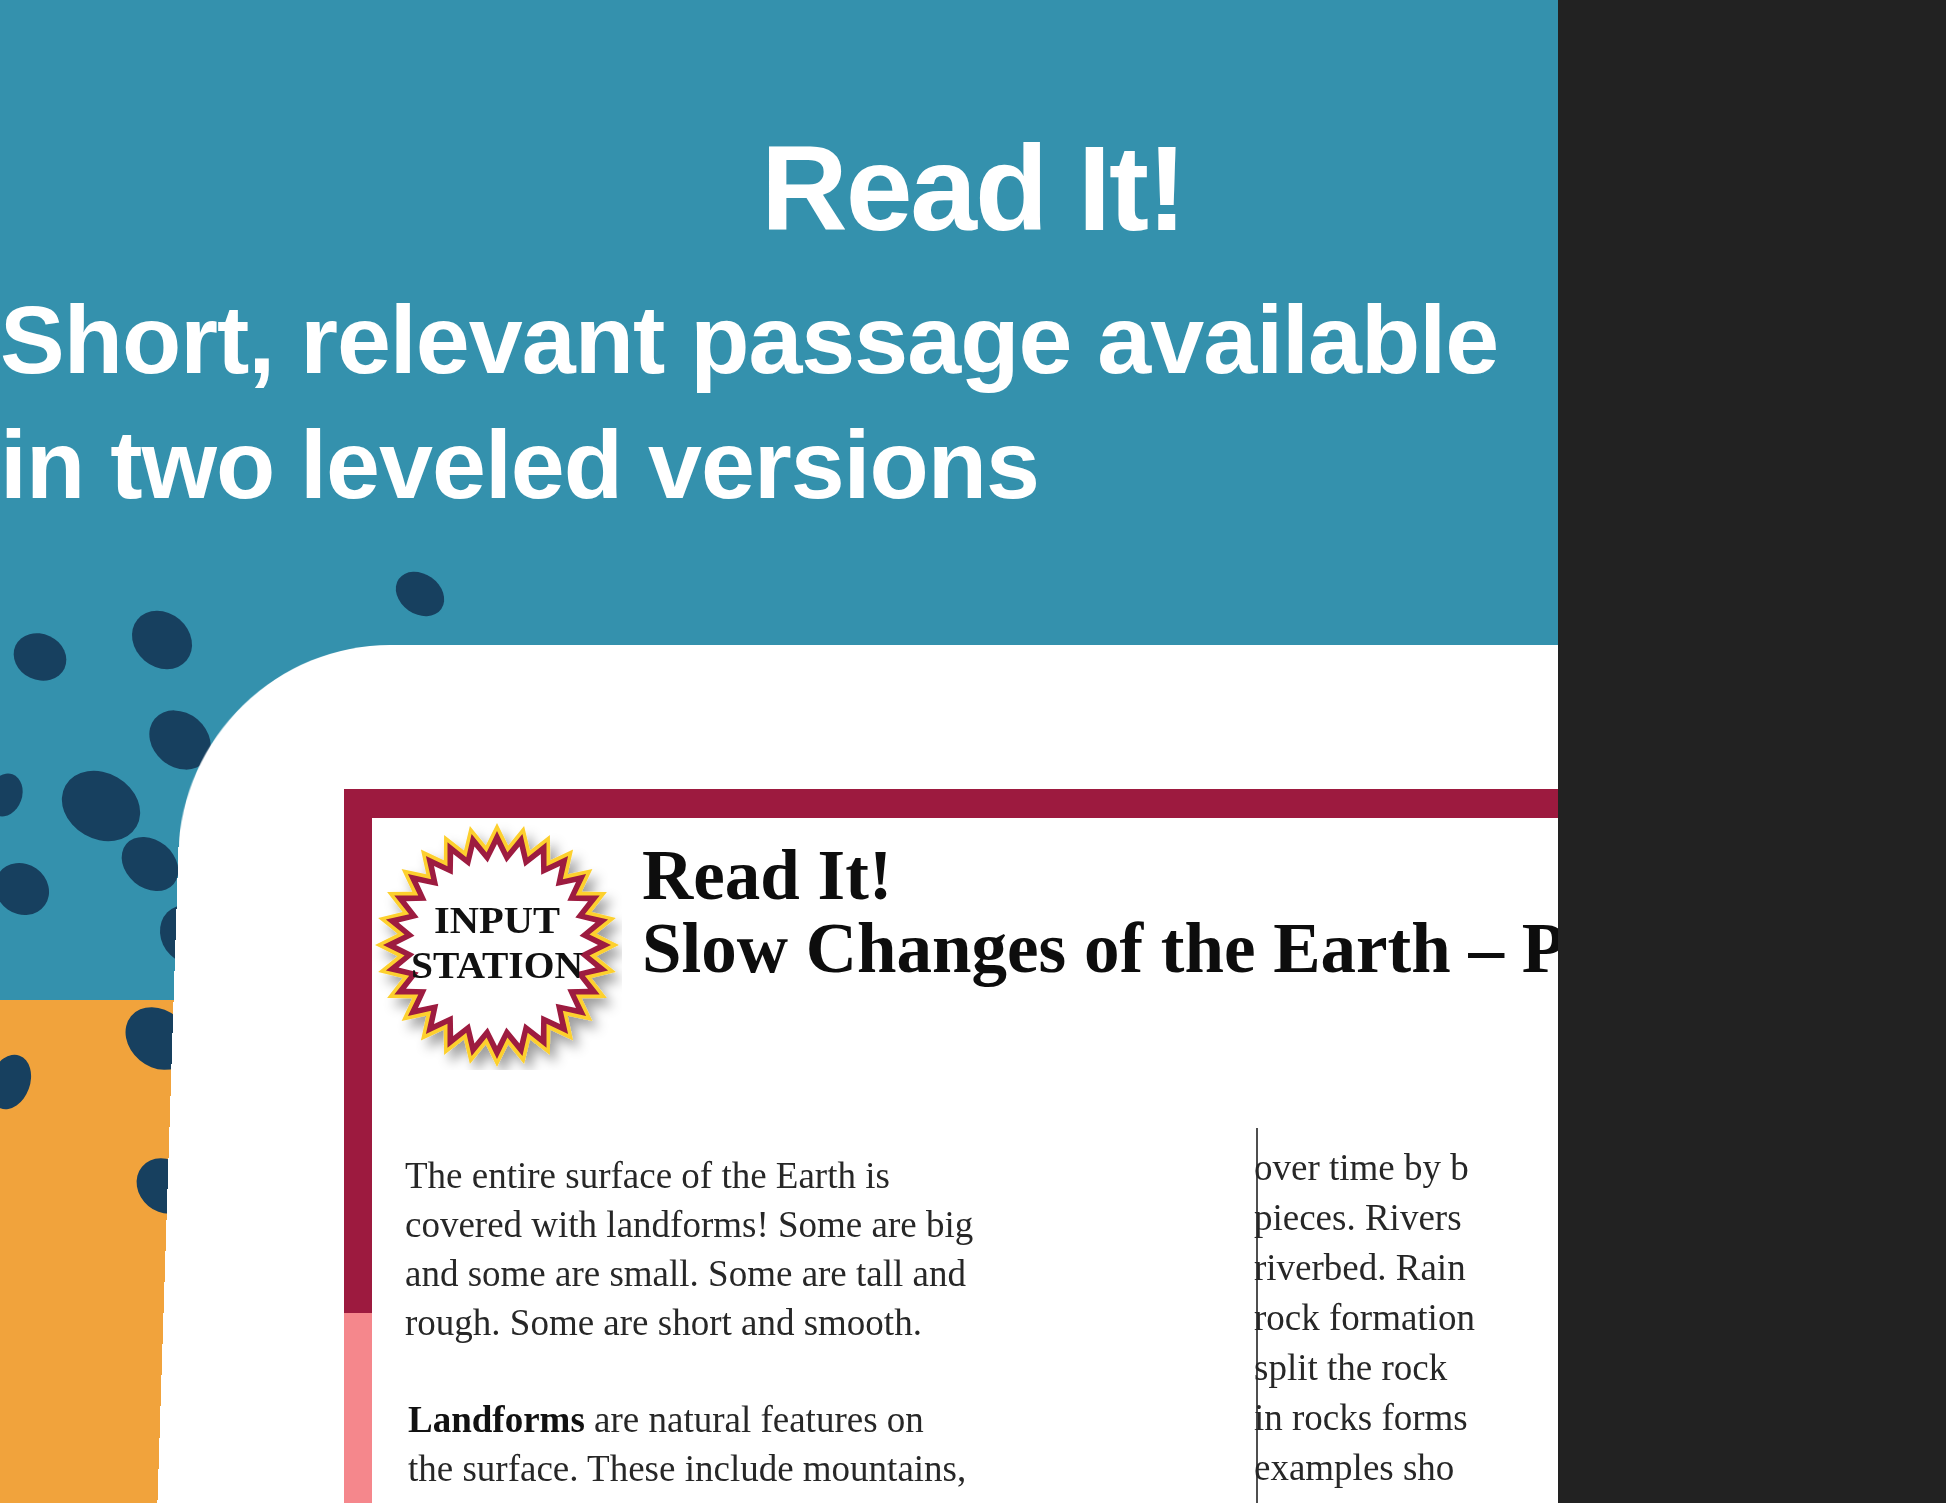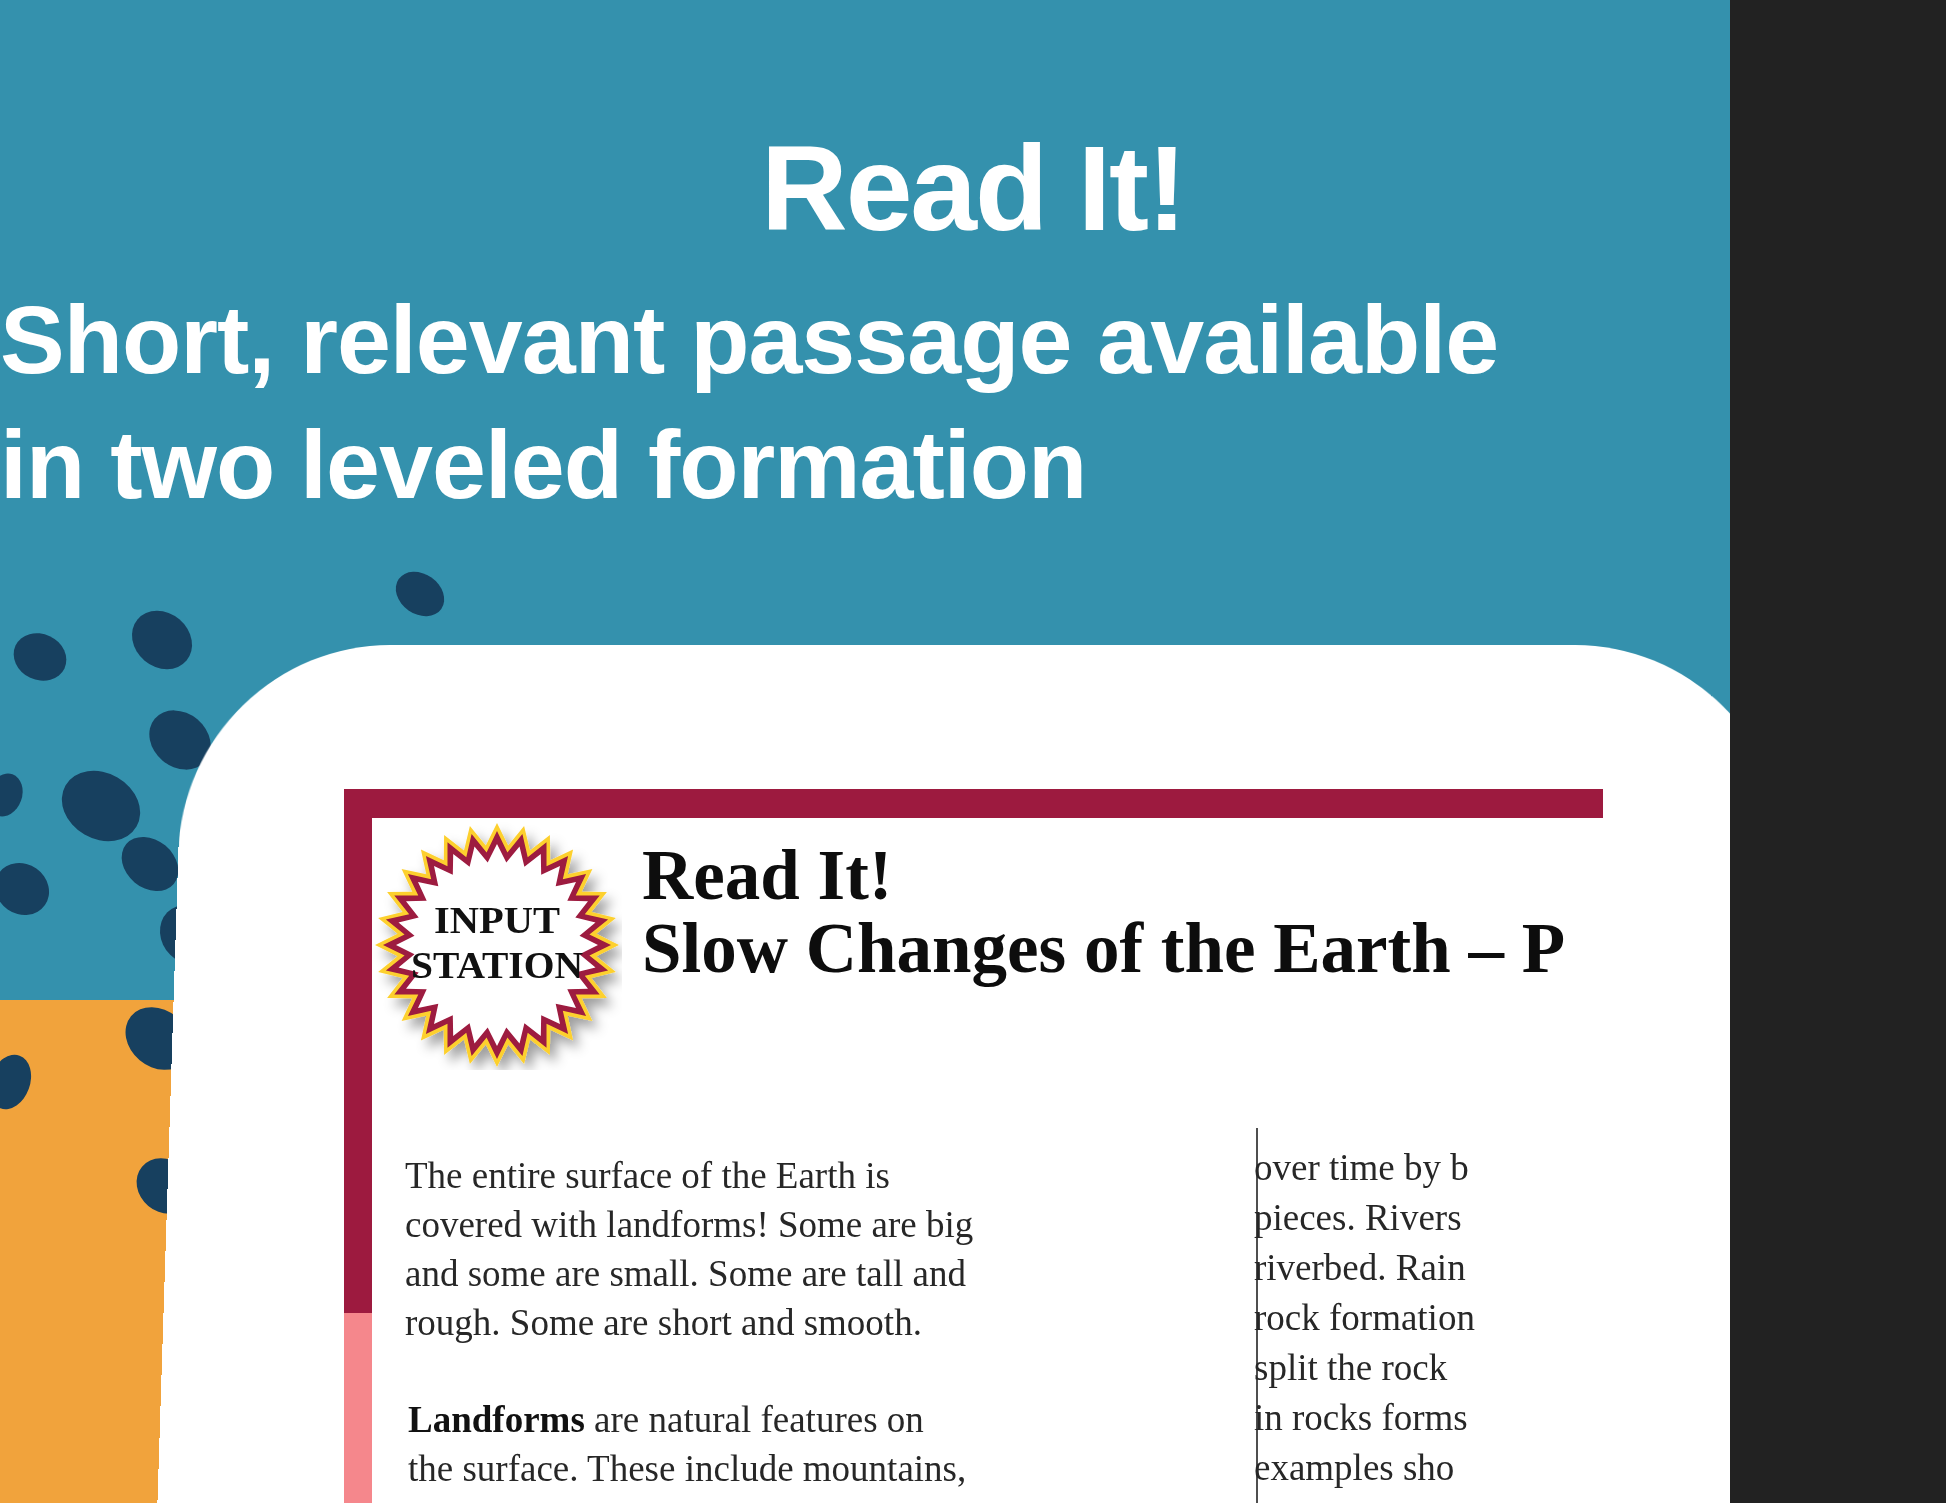--- a/index.html
+++ b/index.html
@@ -1,18 +1,18 @@
 <!DOCTYPE html>
 <html><head>
 <meta charset="utf-8">
 <style>
   html,body{margin:0;padding:0;background:#222;}
   #stage{
     position:relative;
-    width:1730px;height:1503px;
+    width:1558px;height:1503px;
     overflow:hidden;
     font-family:"Liberation Sans",sans-serif;
     background:var(--teal,#3491ad);
   }
   .band-orange{
     position:absolute;left:0;top:1000px;width:1946px;height:503px;
     background:var(--orange,#f1a33c);
   }
   
   .hero-title{
@@ -100,21 +100,21 @@
       <div class="dot" style="left: 1874px; top: 997px; width: 82px; height: 70px; transform: rotate(40deg);"></div>
       <div class="dot" style="left: 1771px; top: 1066px; width: 68px; height: 52px; transform: rotate(35deg);"></div>
       <div class="dot" style="left: 1897px; top: 1121px; width: 62px; height: 60px; transform: rotate(45deg);"></div>
       <div class="dot" style="left: 1747px; top: 1153px; width: 62px; height: 56px; transform: rotate(40deg);"></div>
       <div class="dot" style="left: 1906px; top: 1253px; width: 56px; height: 60px; transform: rotate(40deg);"></div>
     </div>
 
   <div class="hero-title">Read It!</div>
   <div class="hero-subtitle">
     <div>Short, relevant passage available</div>
-    <div>in two leveled formation</div>
+    <div>in two leveled versions</div>
   </div>
 
   <div class="card-shape"></div>
 
   <div class="doc">
     <div class="doc-bar-top"></div>
     <div class="doc-border-left-maroon"></div>
     <div class="doc-border-left-pink"></div>
 
     <svg class="badge" viewBox="0 0 250 250">

